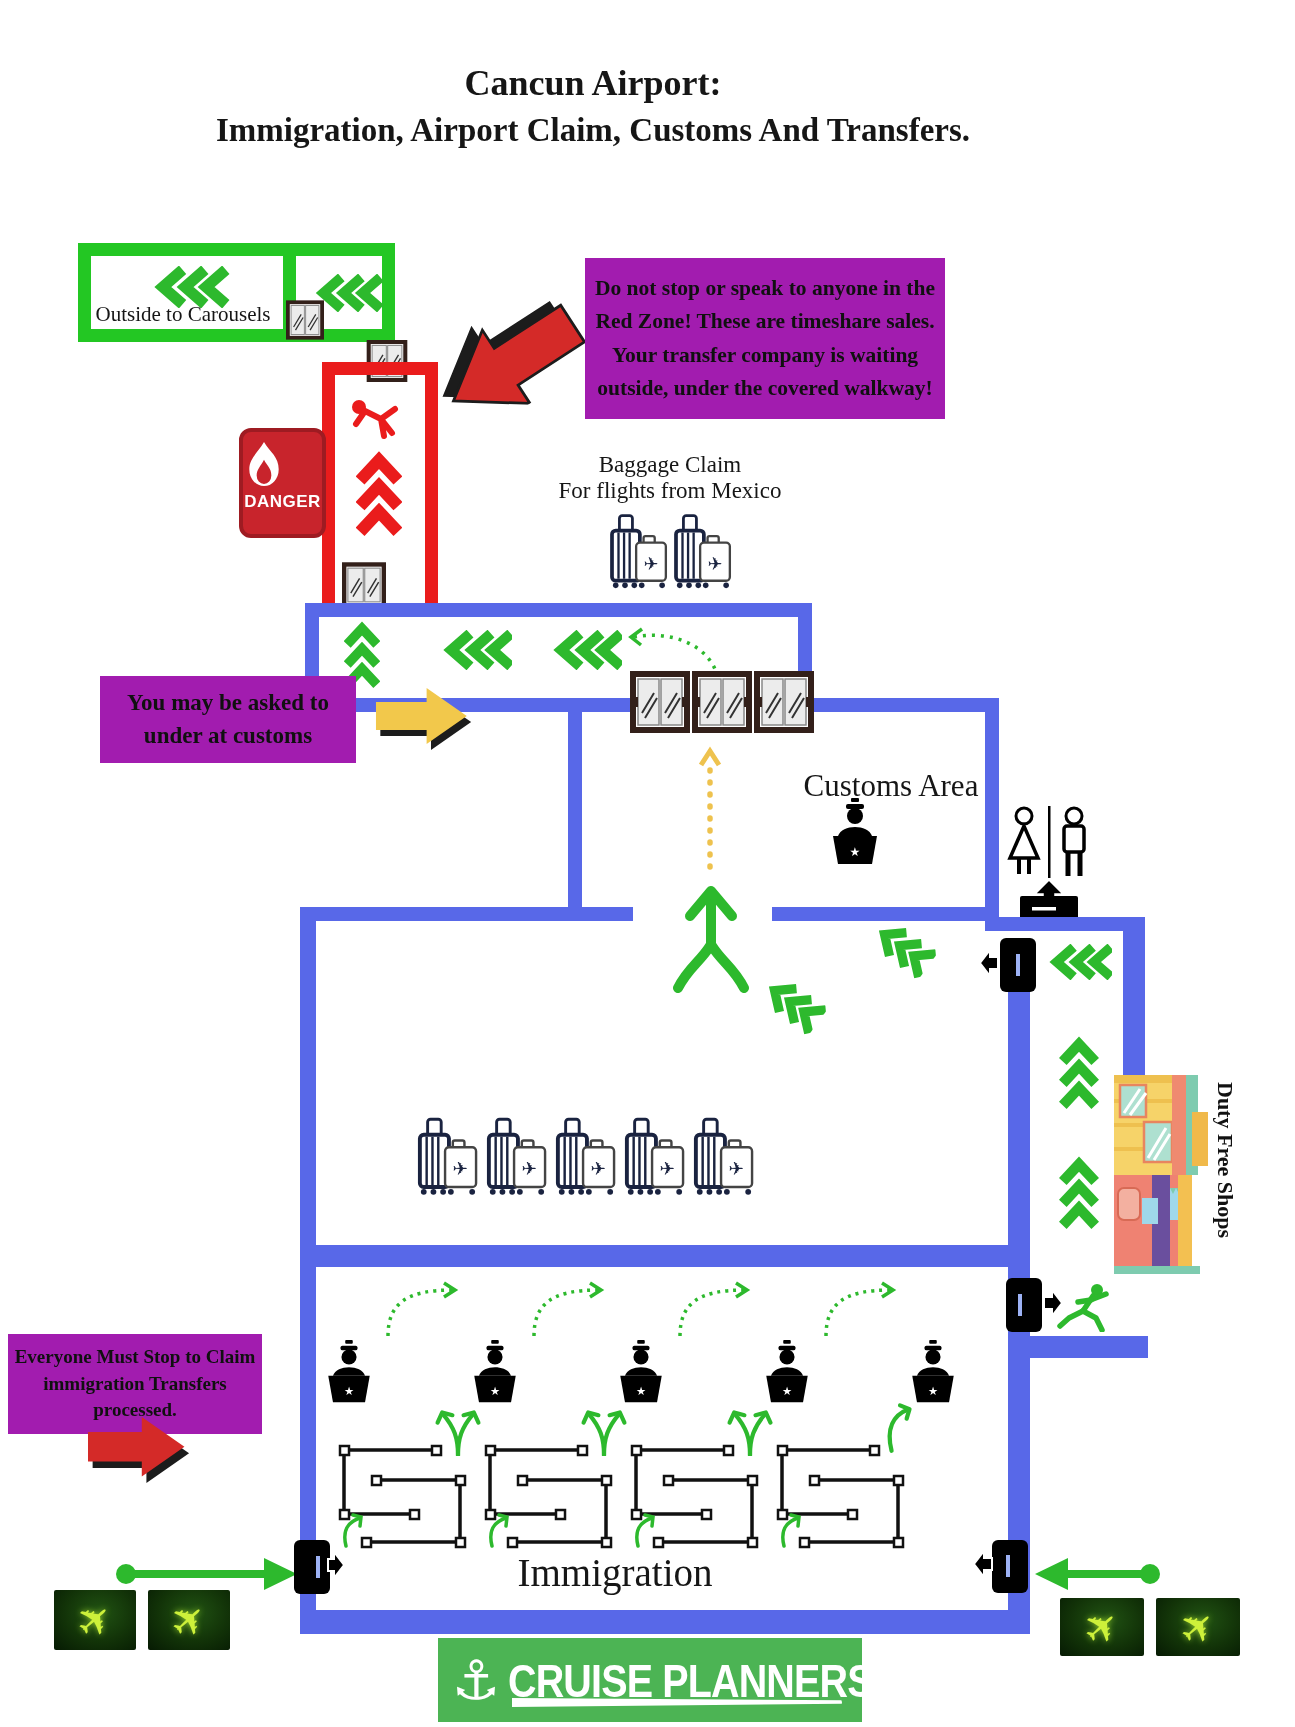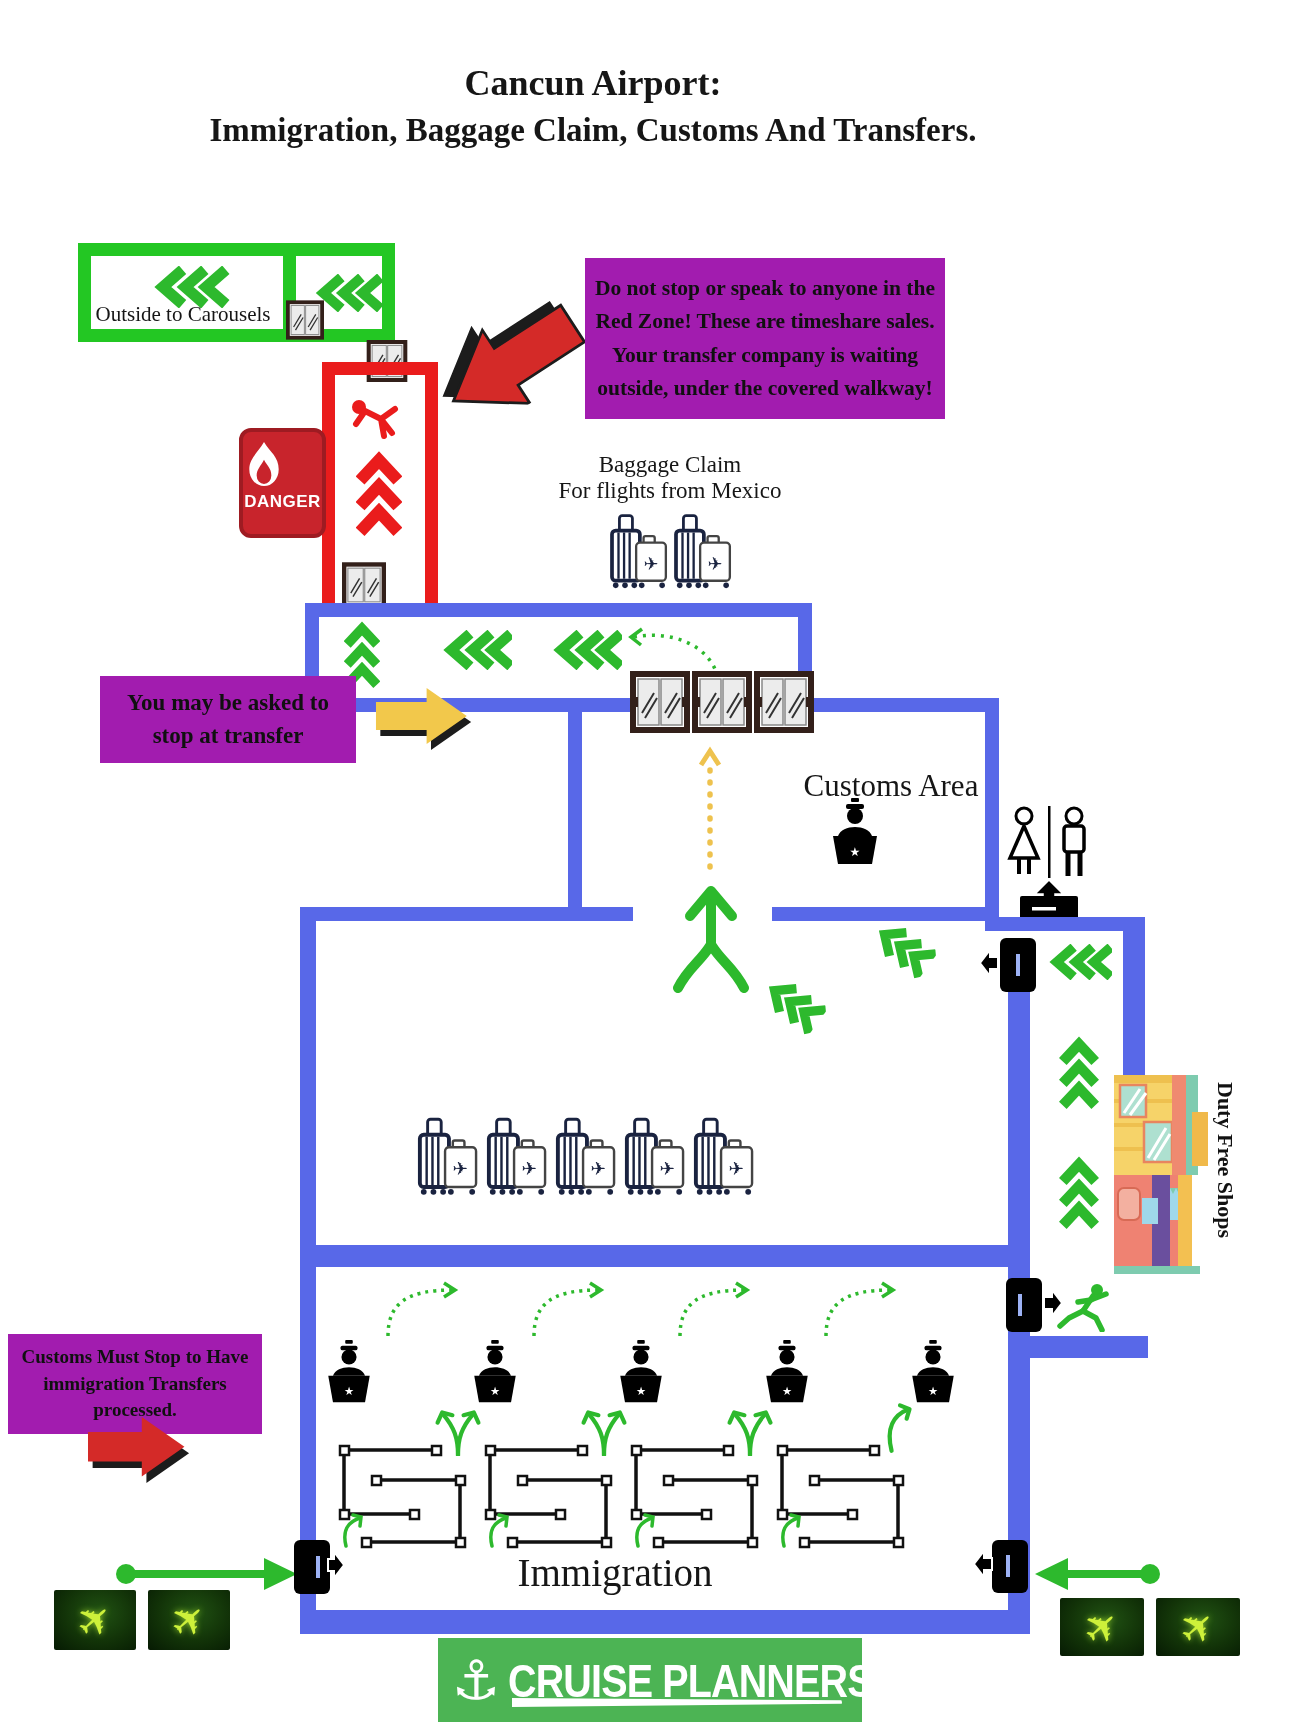--- a/index.html
+++ b/index.html
@@ -27,21 +27,21 @@
   #logo .reg{font-size:14px;vertical-align:top;color:#fff;}
   .vtext{writing-mode:vertical-rl;font-weight:bold;font-size:22px;}
 </style>
 </head>
 <body>
 
 <div id="stage">
 
   <div class="lbl serifb" style="left:88px;top:62px;width:1010px;">
     <div style="font-size:36px;">Cancun Airport:</div>
-    <div style="font-size:33px;margin-top:8px;">Immigration, Baggage Claim, Customs And Transfers.</div>
+    <div style="font-size:33px;margin-top:8px;">Immigration, Airport Claim, Customs And Transfers.</div>
   </div>
 
   <div class="abs" style="left:78px;top:243px;width:317px;height:99px;border:13px solid #23c723;box-sizing:border-box;"></div>
   <div class="abs" style="left:283px;top:243px;width:13px;height:99px;background:#23c723;"></div>
   <div class="abs" style="left:148px;top:266px;">
     <svg class="chev-l" width="84" height="42" viewBox="0 0 60 34">
         <path d="M24 3 8 17l16 14M42 3 26 17l16 14M59 3 43 17l16 14"></path>
       </svg>
   </div>
   <div class="lbl" style="left:84px;top:302px;width:198px;font-size:21px;">Outside to Carousels</div>
@@ -222,21 +222,21 @@
   </div>
   <div class="abs" style="left:698px;top:746px;">
     <svg width="24" height="136" viewBox="0 0 24 136">
         <path d="M12 24 V132" stroke="#eec24e" stroke-width="5.5" stroke-dasharray="1 11" stroke-linecap="round"></path>
         <path d="M3 19 12 5l9 14" fill="none" stroke="#eec24e" stroke-width="5"></path>
       </svg>
   </div>
 
   <div class="note" style="left:100px;top:676px;width:256px;padding:10px 4px;font-size:23px;line-height:1.45;box-sizing:border-box;">
     <div>You may be asked to</div>
-    <div>stop at transfer</div>
+    <div>under at customs</div>
   </div>
   <div class="abs" style="left:374px;top:688px;">
     <svg width="100" height="62" viewBox="0 0 110 71">
         <polygon points="5,23 63,23 63,7 109,39 63,71 63,55 5,55" fill="#1c1c1c"></polygon>
         <polygon points="0,16 58,16 58,0 104,32 58,64 58,48 0,48" fill="#f2c84b"></polygon>
       </svg>
   </div>
 
   <div class="abs" style="left:1000px;top:806px;">
     <svg width="98" height="80" viewBox="0 0 98 80">
@@ -648,21 +648,21 @@
         <g fill="none" stroke="#2db92d" stroke-width="3.5" stroke-linecap="round">
           <path d="M10 110 C6 94 12 86 24 82"></path>
           <path d="M17 79 25 81 24 90"></path>
         </g>
       </svg>
   </div>
 
   <div class="lbl" style="left:495px;top:1550px;width:240px;font-size:39px;">Immigration</div>
 
   <div class="note" style="left:8px;top:1334px;width:254px;padding:10px 4px;font-size:19px;line-height:1.4;box-sizing:border-box;">
-    <div>Customs Must Stop to Have</div>
+    <div>Everyone Must Stop to Claim</div>
     <div>immigration Transfers</div>
     <div>processed.</div>
   </div>
   <div class="abs" style="left:88px;top:1416px;">
     <svg width="102" height="68" viewBox="0 0 110 71">
         <polygon points="5,23 63,23 63,7 109,39 63,71 63,55 5,55" fill="#1c1c1c"></polygon>
         <polygon points="0,16 58,16 58,0 104,32 58,64 58,48 0,48" fill="#d42a28"></polygon>
       </svg>
   </div>
 

